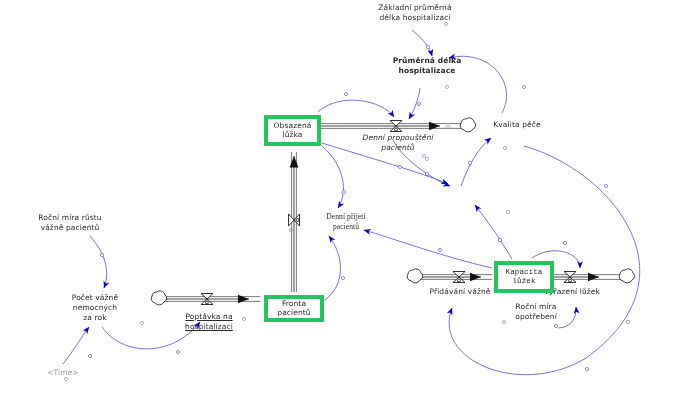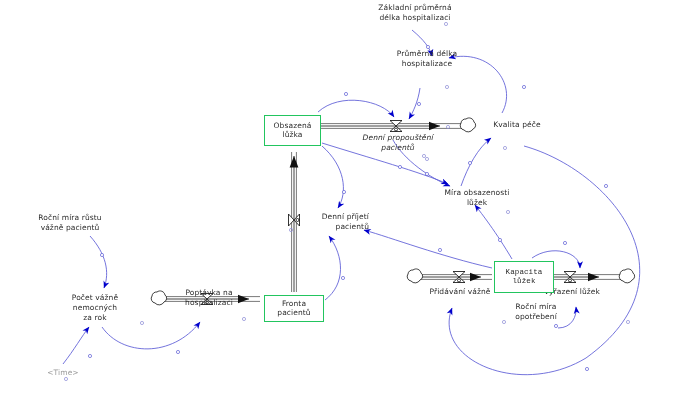--- a/index.html
+++ b/index.html
@@ -20,21 +20,21 @@
   #wires {
     position: absolute;
     left: 0;
     top: 0;
     width: 700px;
     height: 398px;
   }
   .stock {
     position: absolute;
     box-sizing: border-box;
-    border: 1px solid #22c55e;
+    border: 4px solid #22c55e;
     background: #ffffff;
     color: #2b2b2b;
     font-size: 7.5px;
     display: flex;
     align-items: center;
     justify-content: center;
     text-align: center;
     line-height: 1.15;
     letter-spacing: 0.1px;
     z-index: 6;
@@ -211,34 +211,32 @@
       <circle cx="427" cy="159" r="1.6"></circle>
     </g>
   </svg>
 
   <div class="stock" style="left:264px; top:115px; width:57px; height:31px;">Obsazená lůžka</div>
   <div class="stock" style="left:264px; top:295px; width:60px; height:27px;">Fronta pacientů</div>
   <div class="stock" style="left:494px; top:261px; width:60px; height:32px;font-family:Liberation Mono, monospace;">Kapacita lůžek</div>
 
   <div class="varlabel" style="left:358px; top:133px; width:80px;font-style:italic;">Denní propouštění
 pacientů</div>
-  <div class="varlabel" style="left:299px; top:212px; width:70px; text-align:right;">Denní příjetí
+  <div class="varlabel" style="left:311px; top:212px; width:70px; text-align:center;font-family:Liberation Serif, serif;">Denní příjetí
 pacientů</div>
-  <div class="varlabel" style="left:174px; top:288px; width:70px;">Poptávka na
+  <div class="varlabel" style="left:174px; top:312px; width:70px;text-decoration:underline;">Poptávka na
 hospitalizaci</div>
   <div class="varlabel" style="left:424px; top:287px; width:72px;">Přidávání vážně</div>
   <div class="varlabel" style="left:536px; top:287px; width:72px;">Vyřazení lůžek</div>
 
   <div class="varlabel" style="left:360px; top:3px; width:110px;">Základní průměrná
 délka hospitalizaci</div>
-  <div class="varlabel" style="left:377px; top:49px; width:100px;">Průměrná délka
+  <div class="varlabel" style="left:377px; top:56px; width:100px;font-weight:bold;">Průměrná délka
 hospitalizace</div>
   <div class="varlabel" style="left:477px; top:120px; width:80px;">Kvalita péče</div>
-  <div class="varlabel" style="left:432px; top:188px; width:90px;">Míra obsazenosti
-lůžek</div>
   <div class="varlabel" style="left:20px; top:213px; width:100px;">Roční míra růstu
 vážně pacientů</div>
   <div class="varlabel" style="left:60px; top:293px; width:70px;">Počet vážně
 nemocných
 za rok</div>
   <div class="varlabel" style="left:500px; top:302px; width:72px;">Roční míra
 opotřebení</div>
   <div class="varlabel dim" style="left:33px; top:368px; width:60px;">&lt;Time&gt;</div>
 
 </div>

